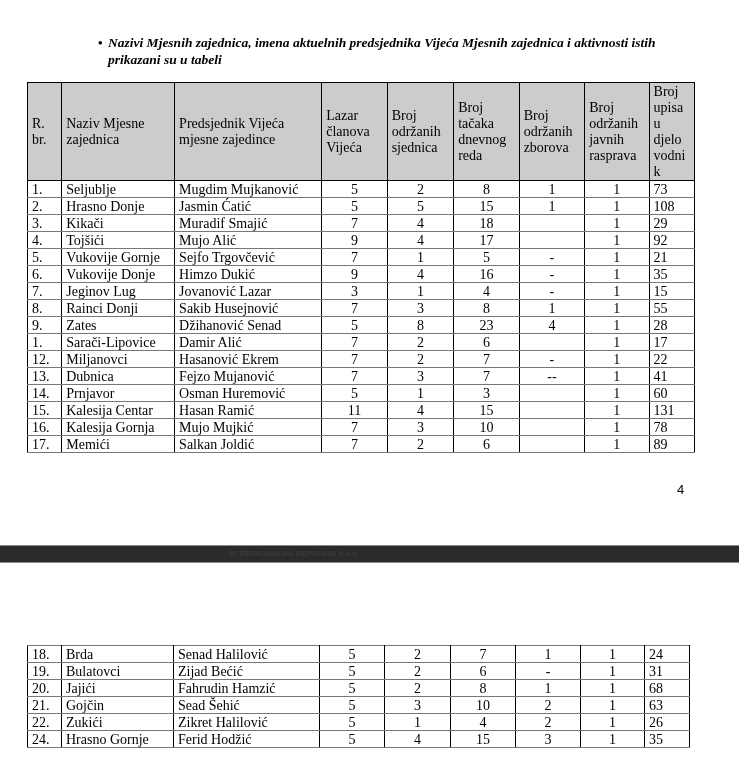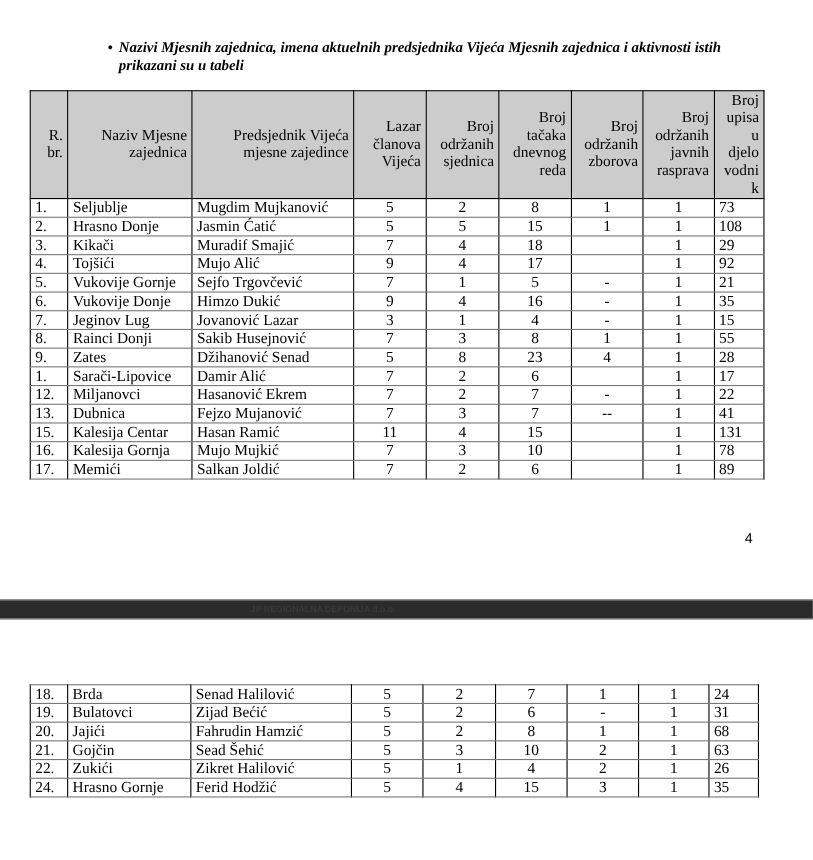--- a/index.html
+++ b/index.html
@@ -2,27 +2,27 @@
 <html><head>
 <meta charset="utf-8">
 <style>
   html, body { margin:0; padding:0; background:#ffffff; }
   body { width:739px; height:782px; position:relative; overflow:hidden; font-family:"Liberation Serif", serif; color:#000; }
   .intro { position:absolute; left:98px; top:34px; width:560px; font-style:italic; font-weight:bold; font-size:13.5px; line-height:17px; }
   .intro .bullet { position:absolute; left:0; top:0; font-style:normal; font-size:13px; }
   .intro .text { margin-left:10px; display:block; }
   table { border-collapse:collapse; position:absolute; left:27px; font-size:14px; line-height:15px; table-layout:fixed; }
   td, th { border:1px solid #000; padding:0 4px; }
-  thead th { background:#cccccc; font-weight:normal; text-align:right; vertical-align:middle; font-size:14px; line-height:16px; padding:0 4px; }
+  thead th { background:#cccccc; font-weight:normal; text-align:left; vertical-align:middle; font-size:14px; line-height:16px; padding:0 4px; }
   tbody td { height:16px; border-top:1.5px solid #777; border-bottom:1.5px solid #777; }
   td.c { text-align:center; }
   td.r { text-align:left; }
   #t1 { top:82px; width:668px; }
   #t1 thead tr { height:98px; }
-  #t2 { top:622px; width:556px; }
+  #t2 { top:645px; width:556px; }
   .page-num { position:absolute; left:677px; top:482px; font-family:"Liberation Sans", sans-serif; font-size:13px; }
   .footer-bar { position:absolute; left:0; top:545px; width:739px; height:16px; background:#2b2b2b; border-top:1px solid #888; border-bottom:1px solid #888; }
   .footer-bar .logo { position:absolute; left:228px; top:3px; font-family:"Liberation Sans", sans-serif; font-size:8px; font-weight:bold; color:#3a3a3a; }
 </style>
 </head>
 <body>
 
 <div class="intro">
   <span class="bullet">•</span>
   <span class="text">Nazivi Mjesnih zajednica, imena aktuelnih predsjednika Vijeća Mjesnih zajednica i aktivnosti istih prikazani su u  tabeli</span>
@@ -180,20 +180,31 @@
         <td>Dubnica</td>
         <td>Fejzo Mujanović</td>
         <td class="c">7</td>
         <td class="c">3</td>
         <td class="c">7</td>
         <td class="c">--</td>
         <td class="c">1</td>
         <td class="r">41</td>
       </tr>
       <tr>
+        <td>14.</td>
+        <td>Prnjavor</td>
+        <td>Osman Huremović</td>
+        <td class="c">5</td>
+        <td class="c">1</td>
+        <td class="c">3</td>
+        <td class="c"></td>
+        <td class="c">1</td>
+        <td class="r">60</td>
+      </tr>
+      <tr>
         <td>15.</td>
         <td>Kalesija Centar</td>
         <td>Hasan Ramić</td>
         <td class="c">11</td>
         <td class="c">4</td>
         <td class="c">15</td>
         <td class="c"></td>
         <td class="c">1</td>
         <td class="r">131</td>
       </tr>

